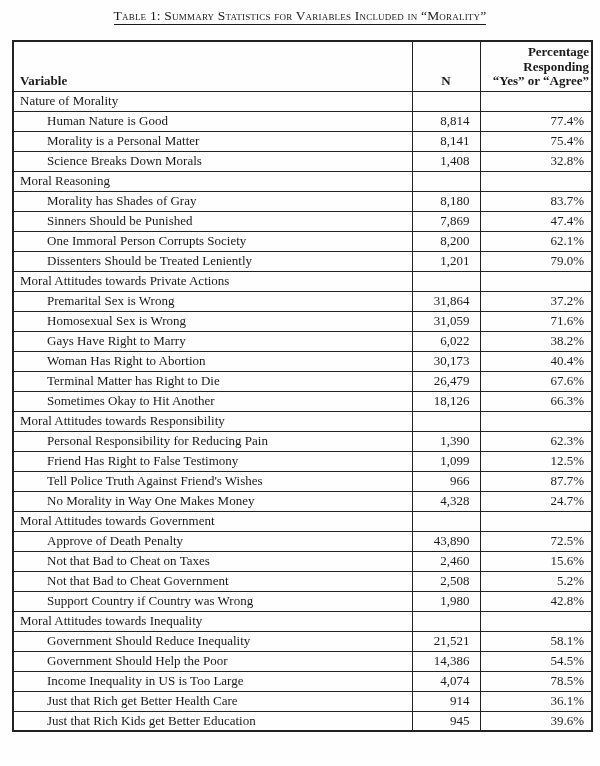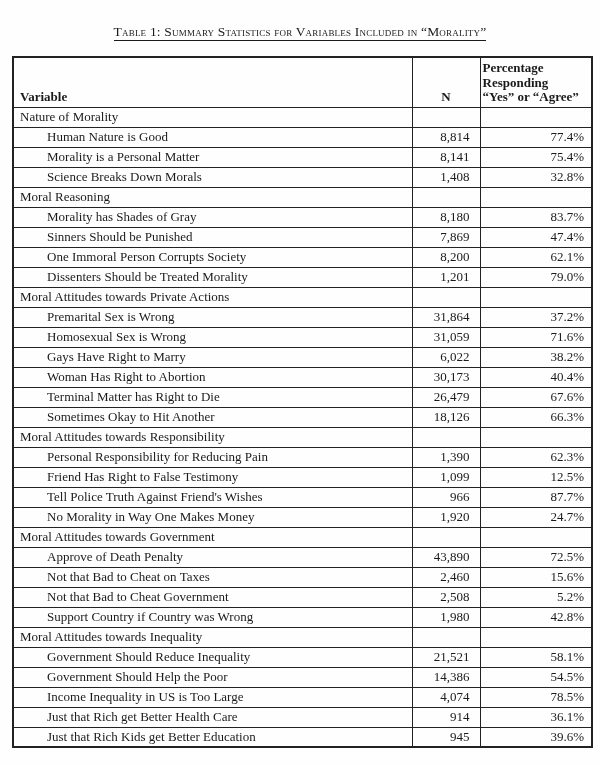--- a/index.html
+++ b/index.html
@@ -9,21 +9,21 @@
     width: 600px;
     height: 766px;
     font-family: "Liberation Serif", "DejaVu Serif", serif;
     color: #1a1a1a;
     overflow: hidden;
   }
   .page {
     width: 600px;
     height: 766px;
     box-sizing: border-box;
-    padding-top: 22px;
+    padding-top: 6px;
     border-radius: 14px;
   }
   .title {
     text-align: center;
     font-size: 13.5px;
     line-height: 20px;
     font-variant: small-caps;
     letter-spacing: 0.2px;
   }
   .title span {
@@ -46,21 +46,21 @@
   thead th {
     height: 50px;
     vertical-align: bottom;
     font-weight: bold;
     font-size: 13px;
     padding: 0 2px 2px 2px;
   }
   th.var-h { text-align: left; padding-left: 6px; }
   th.n-h   { text-align: center; }
   th.pct-h {
-    text-align: left;
+    text-align: right;
     white-space: pre-line;
     line-height: 14.5px;
     padding-bottom: 2px;
   }
   tbody td {
     height: 20px;
     font-size: 13px;
     line-height: 18px;
     padding: 0;
     vertical-align: middle;
@@ -130,21 +130,21 @@
           <td class="var-cell">Sinners Should be Punished</td>
           <td class="n-cell">7,869</td>
           <td class="pct-cell">47.4%</td>
         </tr>
         <tr>
           <td class="var-cell">One Immoral Person Corrupts Society</td>
           <td class="n-cell">8,200</td>
           <td class="pct-cell">62.1%</td>
         </tr>
         <tr>
-          <td class="var-cell">Dissenters Should be Treated Morality</td>
+          <td class="var-cell">Dissenters Should be Treated Leniently</td>
           <td class="n-cell">1,201</td>
           <td class="pct-cell">79.0%</td>
         </tr>
         <tr>
           <td class="section-label">Moral Attitudes towards Private Actions</td>
           <td class="n-cell"></td>
           <td class="pct-cell"></td>
         </tr>
         <tr>
           <td class="var-cell">Premarital Sex is Wrong</td>
@@ -191,21 +191,21 @@
           <td class="n-cell">1,099</td>
           <td class="pct-cell">12.5%</td>
         </tr>
         <tr>
           <td class="var-cell">Tell Police Truth Against Friend's Wishes</td>
           <td class="n-cell">966</td>
           <td class="pct-cell">87.7%</td>
         </tr>
         <tr>
           <td class="var-cell">No Morality in Way One Makes Money</td>
-          <td class="n-cell">1,920</td>
+          <td class="n-cell">4,328</td>
           <td class="pct-cell">24.7%</td>
         </tr>
         <tr>
           <td class="section-label">Moral Attitudes towards Government</td>
           <td class="n-cell"></td>
           <td class="pct-cell"></td>
         </tr>
         <tr>
           <td class="var-cell">Approve of Death Penalty</td>
           <td class="n-cell">43,890</td>

